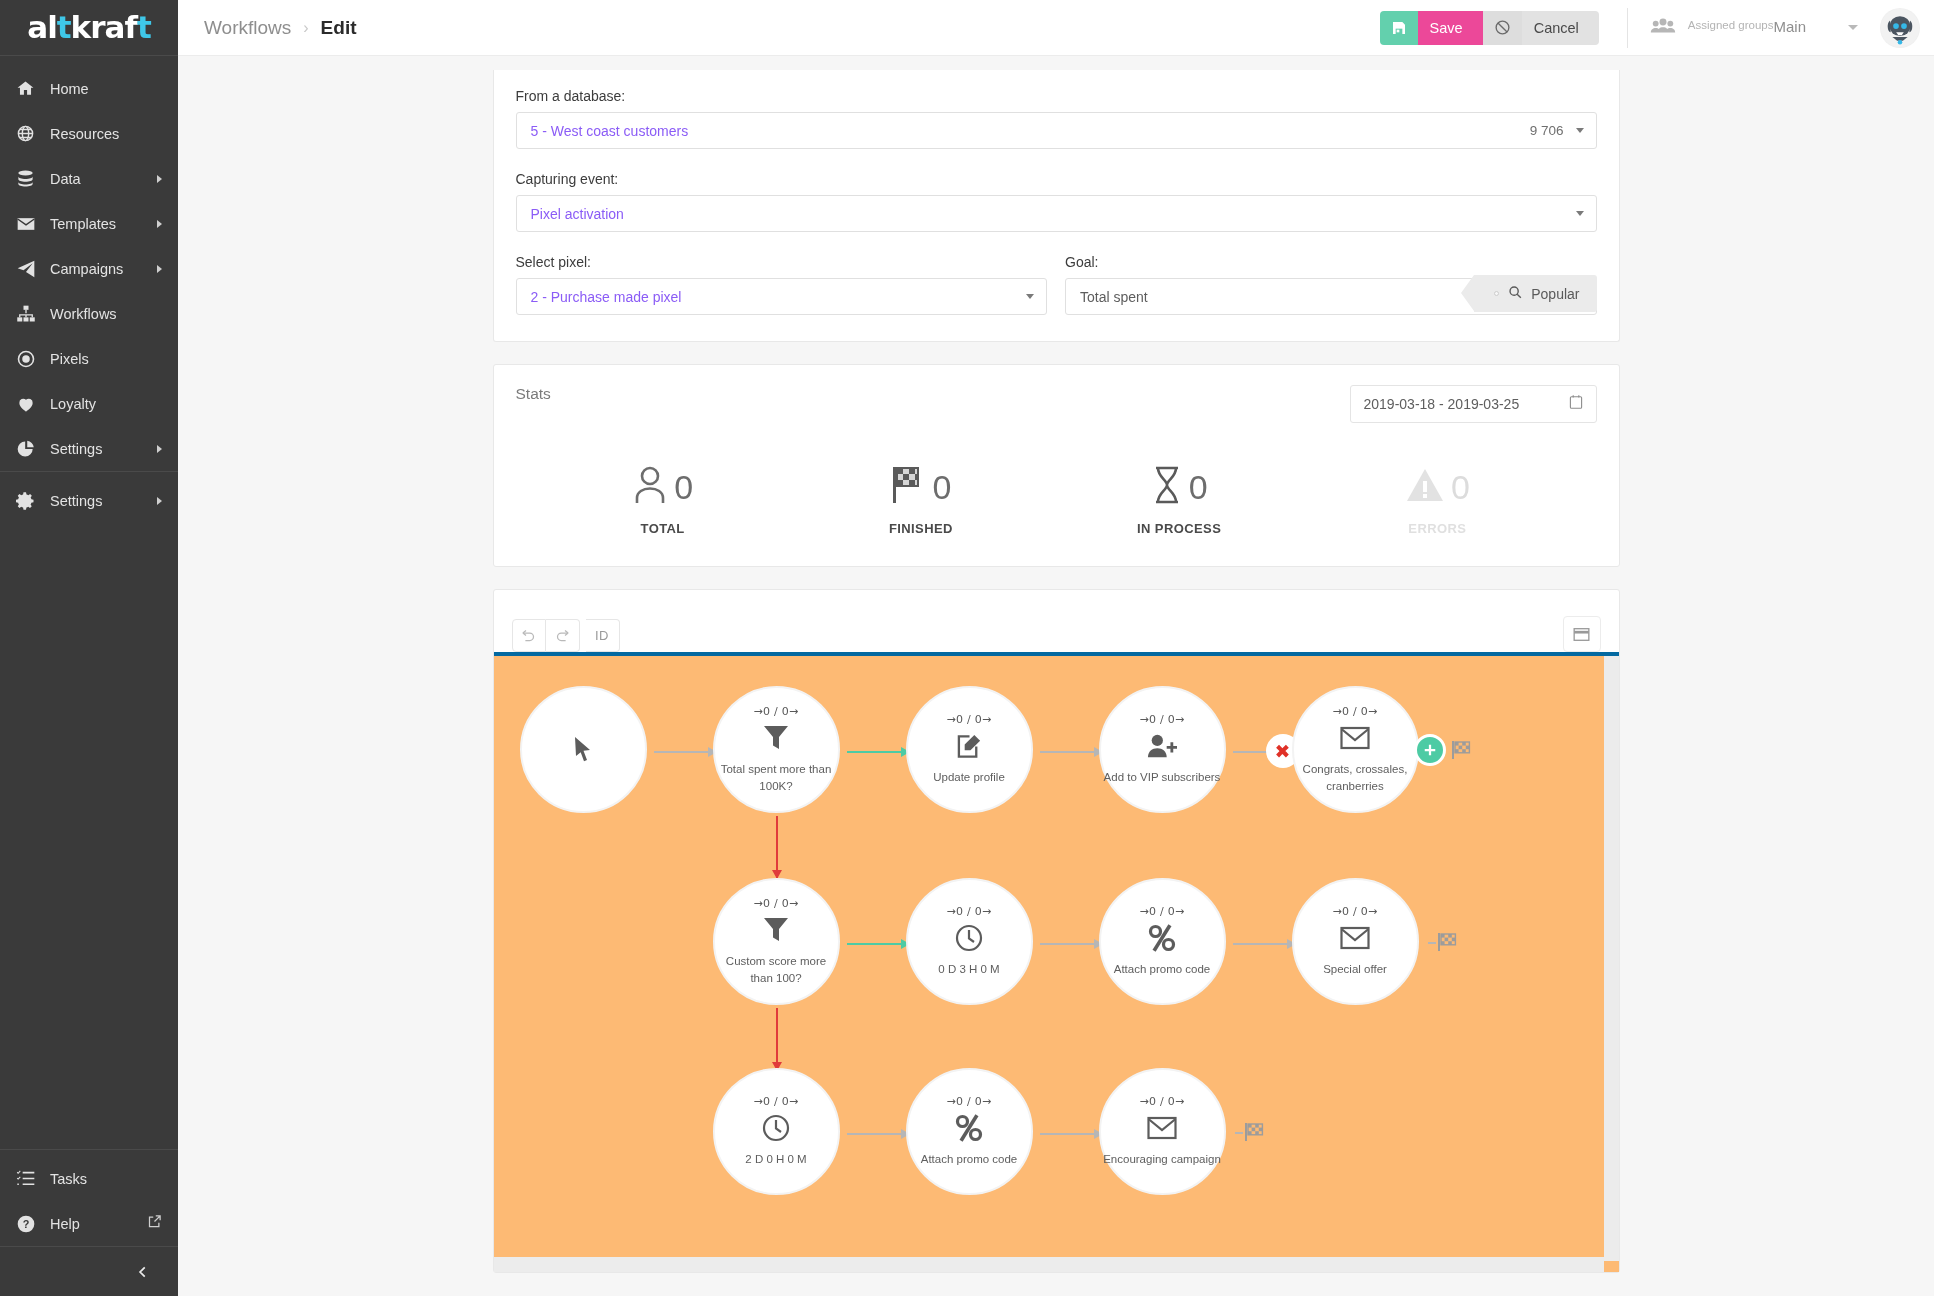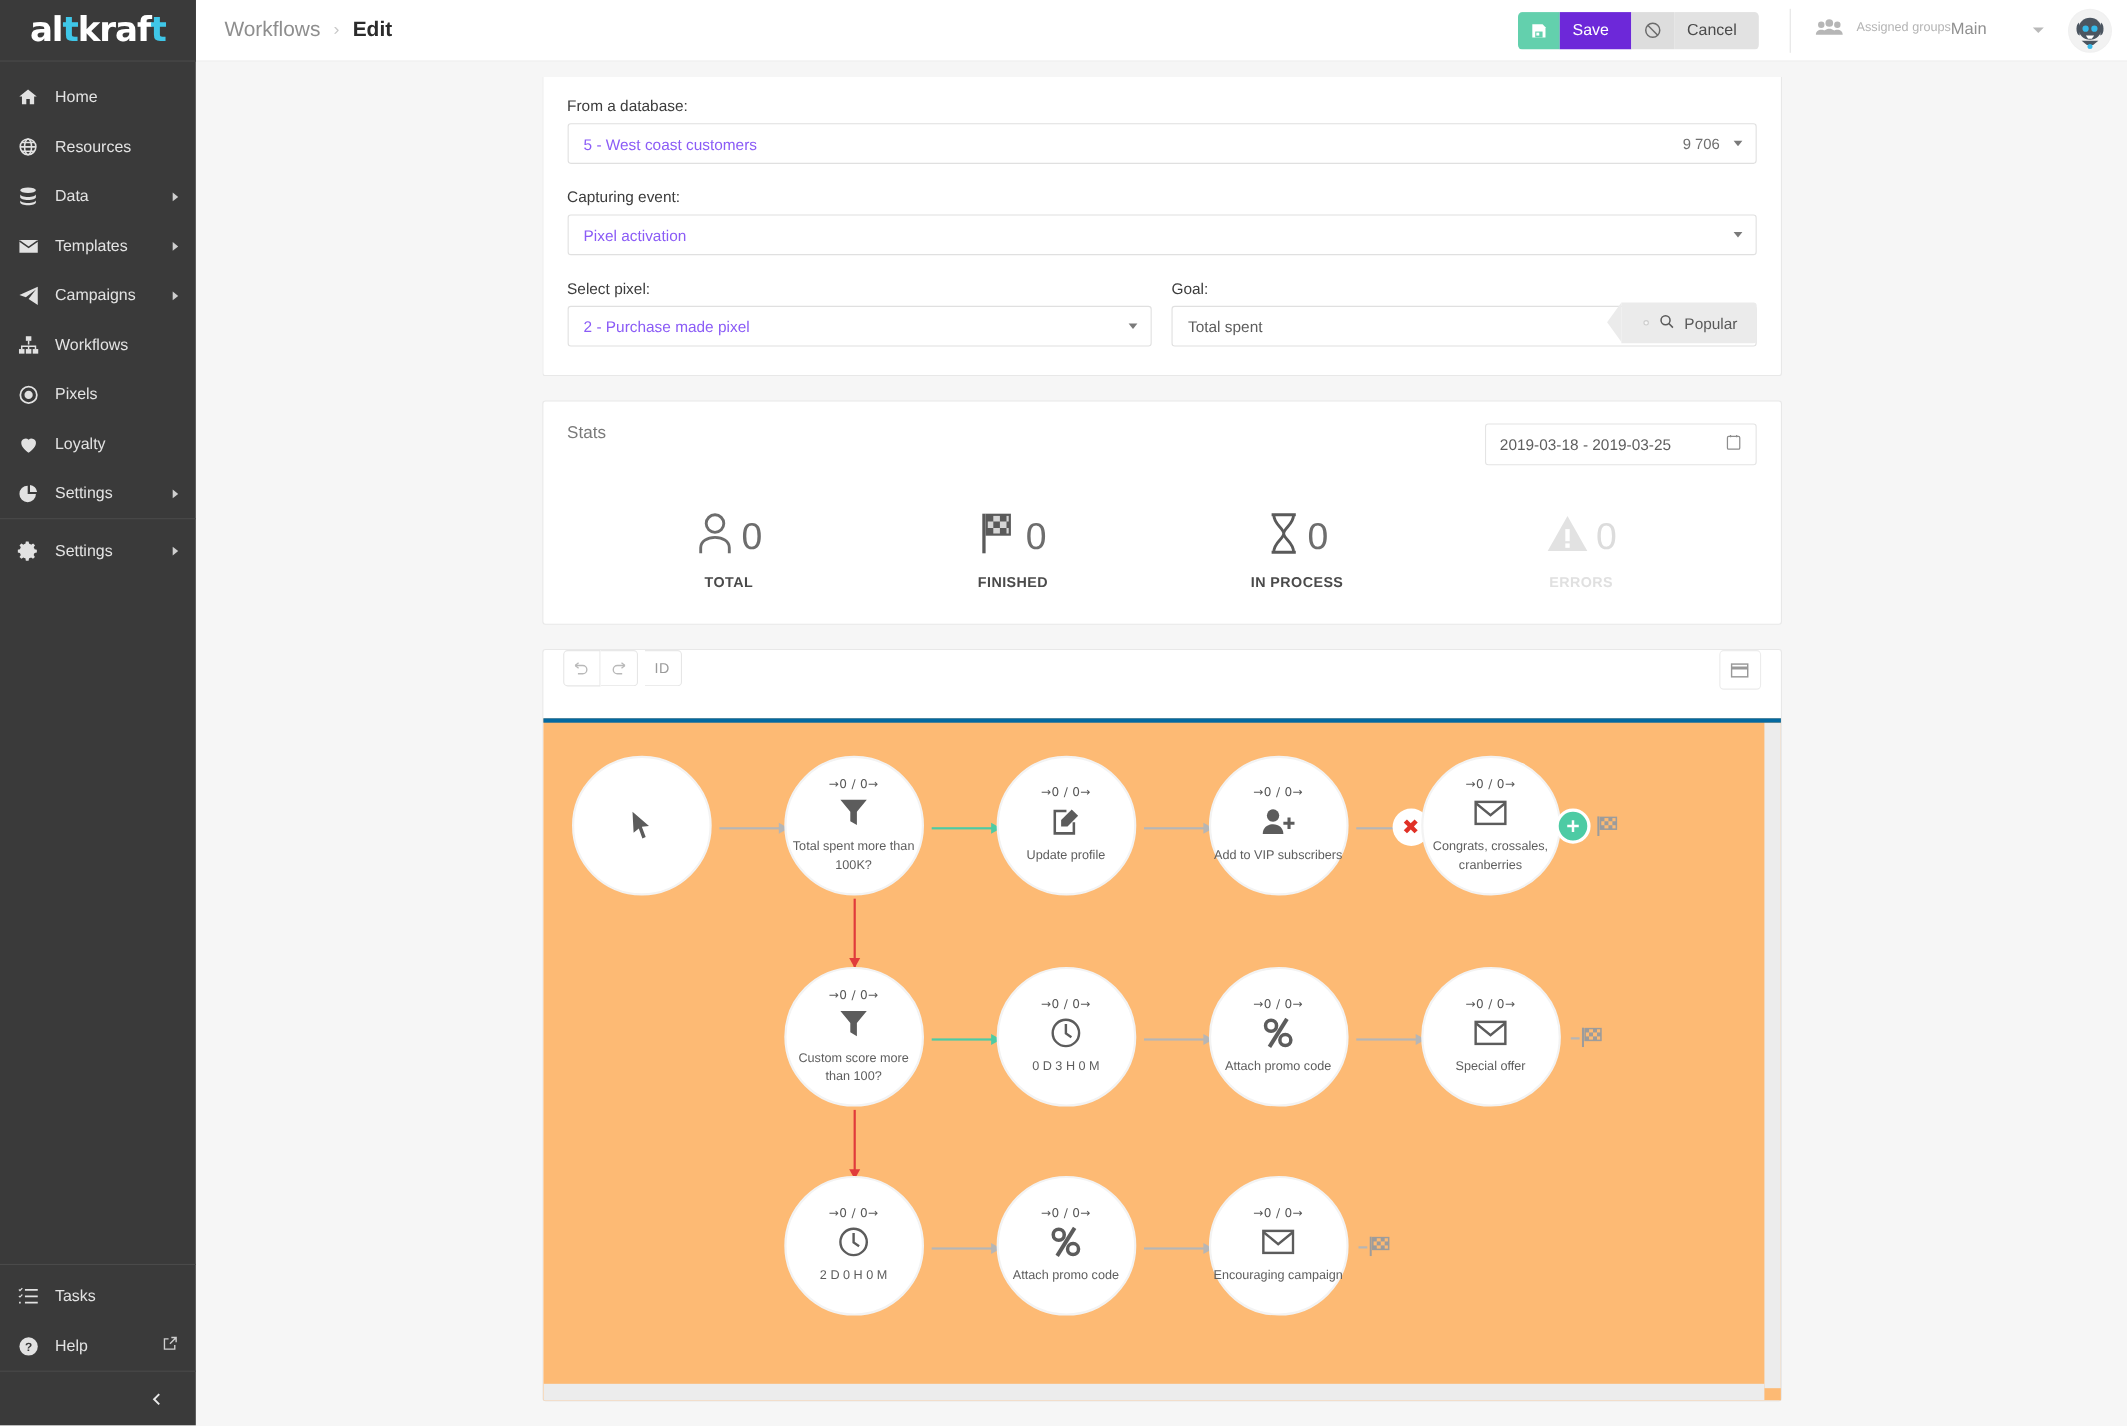--- a/index.html
+++ b/index.html
@@ -61,21 +61,21 @@
   }
   .breadcrumb { display: flex; align-items: center; gap: 12px; }
   .bc-link { font-size: 19px; color: #8e8e8e; cursor: pointer; }
   .bc-sep { color: #c9c9c9; font-size: 16px; }
   .bc-current { font-size: 19px; color: #2b2b2b; font-weight: bold; }
   .top-actions { margin-left: auto; display: flex; align-items: center; }
   .btn-group { display: flex; border-radius: 4px; overflow: hidden; }
   .btn { display: flex; align-items: center; height: 34px; border: none;
          font-family: "Liberation Sans", sans-serif; font-size: 14.5px; cursor: pointer; }
   .btn-save-ico { background: #63d0ad; color: #fff; padding: 0 11px; display: flex; align-items: center; }
-  .btn-save-lbl { background: #6d28d9; color: #ffffff; padding: 0 20px 0 12px; display:flex; align-items:center; height:34px; }
+  .btn-save-lbl { background: #ec4899; color: #ffffff; padding: 0 20px 0 12px; display:flex; align-items:center; height:34px; }
   .btn-cancel-ico { background: #dddddd; color: #6b6b6b; padding: 0 11px; display: flex; align-items: center; }
   .btn-cancel-lbl { background: #e2e2e2; color: #4a4a4a; padding: 0 20px 0 12px; display:flex; align-items:center; height:34px; }
   .top-divider { width: 1px; height: 40px; background: #e4e4e4; margin: 0 22px 0 28px; }
   .groups { display: flex; align-items: center; gap: 12px; cursor: pointer; }
   .groups-txt { display: flex; flex-direction: row; line-height: 1.25; }
   .groups-label { font-size: 11.5px; color: #b4b4b4; }
   .groups-value { font-size: 15px; color: #8f8f8f; }
   .groups-caret { width: 0; height: 0; border-top: 5px solid #b9b9b9;
                   border-left: 5px solid transparent; border-right: 5px solid transparent; margin-left: 30px; }
   .avatar { width: 40px; height: 40px; margin-left: 22px; border-radius: 50%; overflow: hidden;
@@ -139,21 +139,21 @@
   .stat { flex: 1 1 0; display: flex; flex-direction: column; align-items: center; }
   .stat-top { display: flex; align-items: center; gap: 6px; }
   .stat-num { font-size: 34px; color: #6d6d6d; font-weight: 300; line-height: 1; }
   .stat-lbl { font-size: 13px; color: #4a4a4a; font-weight: bold; letter-spacing: .4px; margin-top: 12px; }
   .stat.dim .stat-num { color: #dcdcdc; }
   .stat.dim .stat-lbl { color: #e0e0e0; }
   .stat.dim svg { color: #e2e2e2; }
 
   
   .panel-wf { padding: 0; }
-  .wf-toolbar { height: 62px; display: flex; align-items: flex-start; padding: 0 18px; }
+  .wf-toolbar { height: 62px; display: flex; align-items: flex-end; padding: 0 18px; }
   .tb-group { display: flex; }
   .tb-btn {
     width: 34px; height: 33px; border: 1px solid #e6e6e6; background: #fff;
     display: flex; align-items: center; justify-content: center; cursor: pointer;
     color: #b9b9b9; font-size: 13px; font-family: "Liberation Sans", sans-serif;
   }
   .tb-btn:first-child { border-radius: 4px 0 0 4px; }
   .tb-btn:nth-child(2) { border-radius: 0 4px 4px 0; border-left: none; }
   .tb-id { margin-left: 6px; border-radius: 4px; color: #9a9a9a; letter-spacing: .5px; }
   .tb-right { margin-left: auto; }

